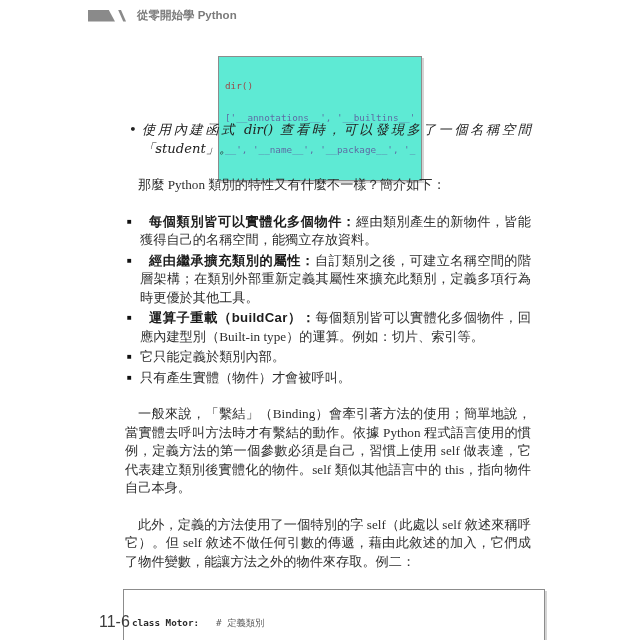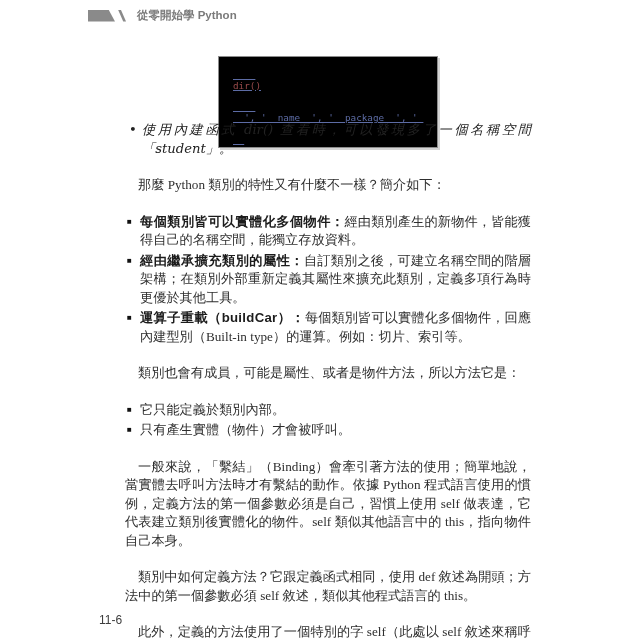--- a/index.html
+++ b/index.html
@@ -13,71 +13,72 @@
   .hdr-shape1 { width:27px; height:12px; background:#8a8a8a;
     clip-path:polygon(0 0, 76% 0, 100% 100%, 0 100%); }
   .hdr-shape2 { width:10px; height:12px; margin-left:1px; background:#8a8a8a;
     clip-path:polygon(20% 0, 48% 0, 100% 100%, 72% 100%); }
   .hdr-title { margin-left:11px; font-family:"Liberation Sans","DejaVu Sans",sans-serif;
     font-size:11.5px; font-weight:600; color:#7b7b7b; white-space:nowrap; }
 
   
   .top-code {
     position:absolute; left:218px; top:56px; width:190px;
-    border:1px solid #8c8c8c; background:#000000; padding:2px 14px;
+    border:1px solid #8c8c8c; background:#5eead4; padding:2px 6px;
     box-shadow:2px 2px 0 #d4d4d4;
     font-family:"DejaVu Sans Mono","Liberation Mono",monospace;
-    font-size:9.3px; line-height:10.8px; white-space:pre; color:#5d6ca5;text-decoration:underline;
+    font-size:9.3px; line-height:10.8px; white-space:pre; color:#5d6ca5;
   }
   .top-code .input-line { color:#9a4b4b; }
 
   
   .content {
     position:absolute; left:125px; top:121px; width:406px;
     font-size:13.2px; line-height:18.5px; color:#2e2e2e; text-align:justify;
   }
   .para { margin:18px 0; text-indent:13px; }
   .note { display:flex; margin:0 0 3px 4px; font-style:italic;
     font-family:"DejaVu Serif","Liberation Serif",serif; color:#222; }
   .note .nb { flex:none; width:13px; font-style:normal; }
   .li { display:flex; margin:2px 0 2px 2px; }
   .li .sq { flex:none; width:13px; font-size:8px; line-height:18.5px; color:#111; }
   .li .lit { flex:1; }
   .li .lead { font-family:"Liberation Sans","DejaVu Sans",sans-serif;
-    font-weight:bold; color:#1c1c1c; letter-spacing:0.3px; }
+    font-weight:bold; color:#1c1c1c; letter-spacing:0.3px;margin-left:9px; }
 
   
   .bottom-code {
     margin:6px 0 0 -2px; width:404px;
     border:1px solid #8c8c8c; background:#fff; padding:4px 8px;
     box-shadow:2px 2px 0 #d4d4d4;
     font-family:"DejaVu Sans Mono","Liberation Mono",monospace;
     font-size:9.3px; line-height:11.5px; color:#5c5c5c;
     white-space:pre; text-align:left; text-indent:0;
   }
   .bottom-code b { color:#2b2b2b; }
 
   
   .ftr { position:absolute; left:99px; top:613px;
     font-family:"Liberation Sans","DejaVu Sans",sans-serif;
-    font-size:12px; color:#3d3d3d; }
+    font-size:16px; color:#3d3d3d; }
 </style>
 </head>
 <body>
 
 <div class="page">
 
   <div class="hdr">
     <div class="hdr-shape1"></div>
     <div class="hdr-shape2"></div>
     <span class="hdr-title">從零開始學 Python</span>
   </div>
 
   <div class="top-code">
     <div class="input-line">dir()</div>
+    <div>['__annotations__', '__builtins__'</div>
     <div>__', '__name__', '__package__', '_</div>
   </div>
 
   <div class="content">
 
     <div class="note">
       <span class="nb">•</span>
       <span>使用內建函式 dir() 查看時，可以發現多了一個名稱空間「student」。</span>
     </div>
 
@@ -91,34 +92,32 @@
     <div class="li">
       <span class="sq">■</span>
       <span class="lit"><b class="lead">經由繼承擴充類別的屬性：</b><span>自訂類別之後，可建立名稱空間的階層架構；在類別外部重新定義其屬性來擴充此類別，定義多項行為時更優於其他工具。</span></span>
     </div>
 
     <div class="li">
       <span class="sq">■</span>
       <span class="lit"><b class="lead">運算子重載（buildCar）：</b><span>每個類別皆可以實體化多個物件，回應內建型別（Built-in type）的運算。例如：切片、索引等。</span></span>
     </div>
 
-    <p class="para">類別也會有成員，可能是屬性、或者是物件方法，所以方法它是：</p>
 
     <div class="li">
       <span class="sq">■</span>
       <span class="lit">它只能定義於類別內部。</span>
     </div>
 
     <div class="li">
       <span class="sq">■</span>
       <span class="lit">只有產生實體（物件）才會被呼叫。</span>
     </div>
 
     <p class="para">一般來說，「繫結」（Binding）會牽引著方法的使用；簡單地說，當實體去呼叫方法時才有繫結的動作。依據 Python 程式語言使用的慣例，定義方法的第一個參數必須是自己，習慣上使用 self 做表達，它代表建立類別後實體化的物件。self 類似其他語言中的 this，指向物件自己本身。</p>
-    <p class="para">類別中如何定義方法？它跟定義函式相同，使用 def 敘述為開頭；方法中的第一個參數必須 self 敘述，類似其他程式語言的 this。</p>
     <p class="para">此外，定義的方法使用了一個特別的字 self（此處以 self 敘述來稱呼它）。但 self 敘述不做任何引數的傳遞，藉由此敘述的加入，它們成了物件變數，能讓方法之外的物件來存取。例二：</p>
 
     <div class="bottom-code">
       <div><span></span><b>class Motor:</b><span>   # 定義類別</span></div>
       <div><span>   def buildCar(</span><b>self</b><span>, name, color):</span></div>
       
       
     </div>
 
   </div>

